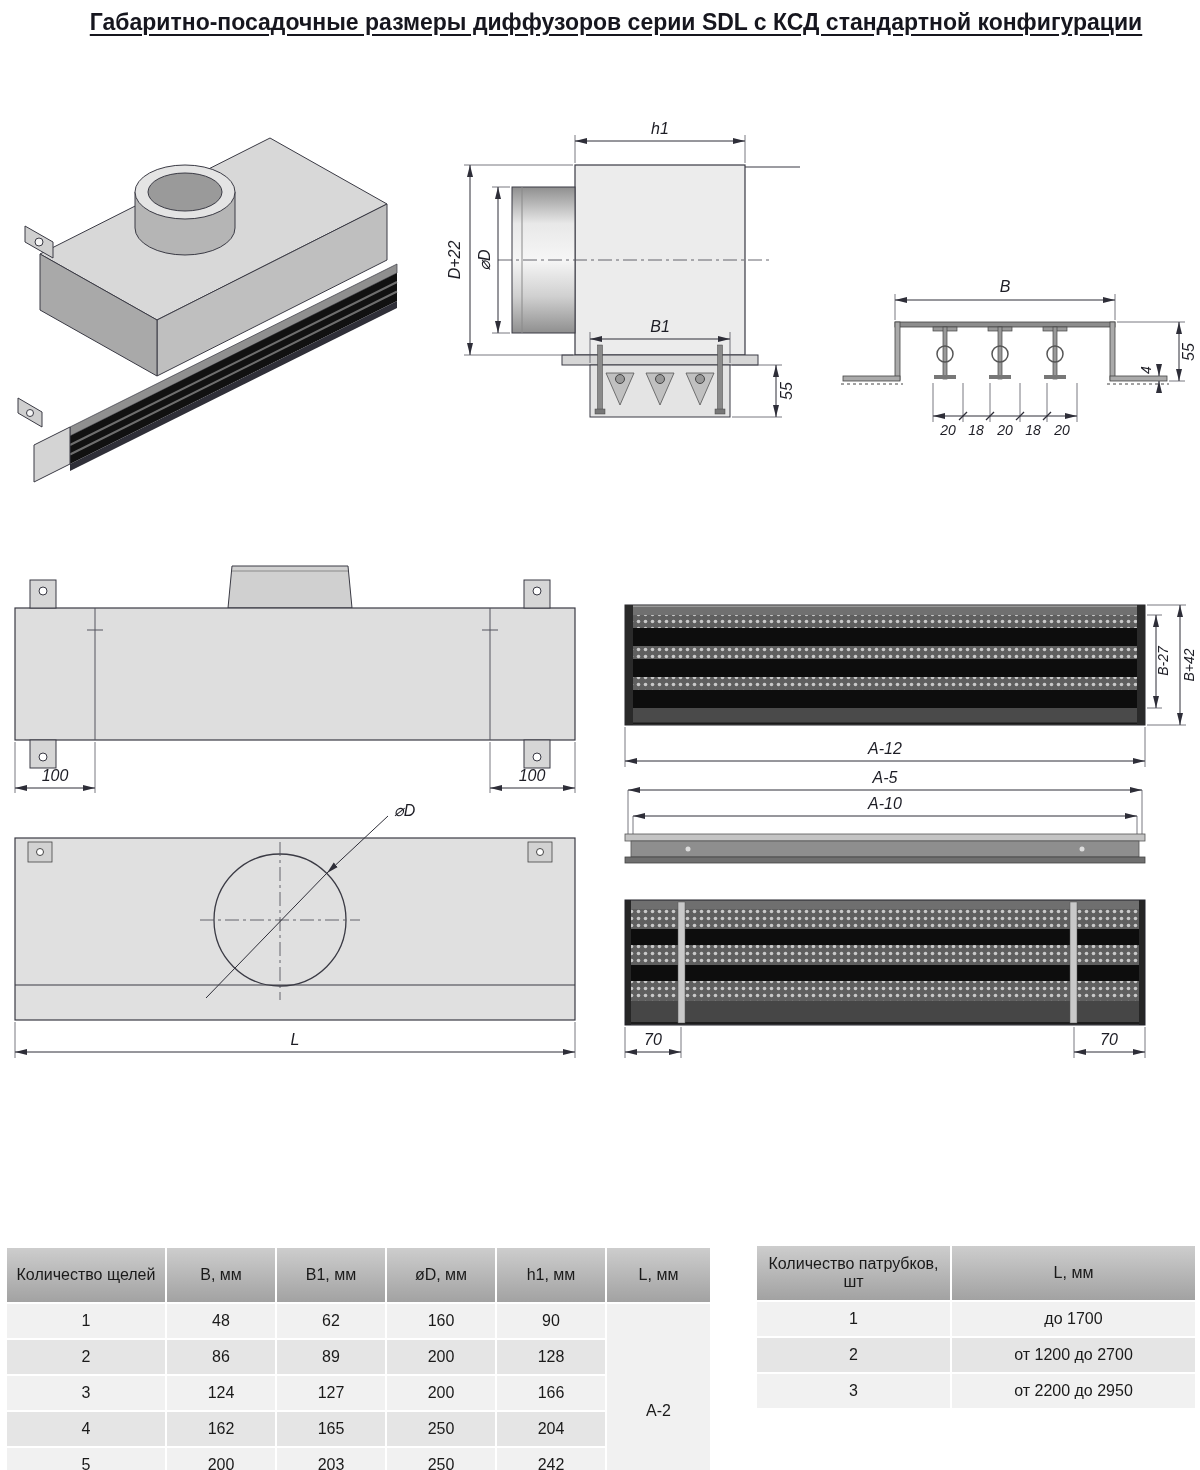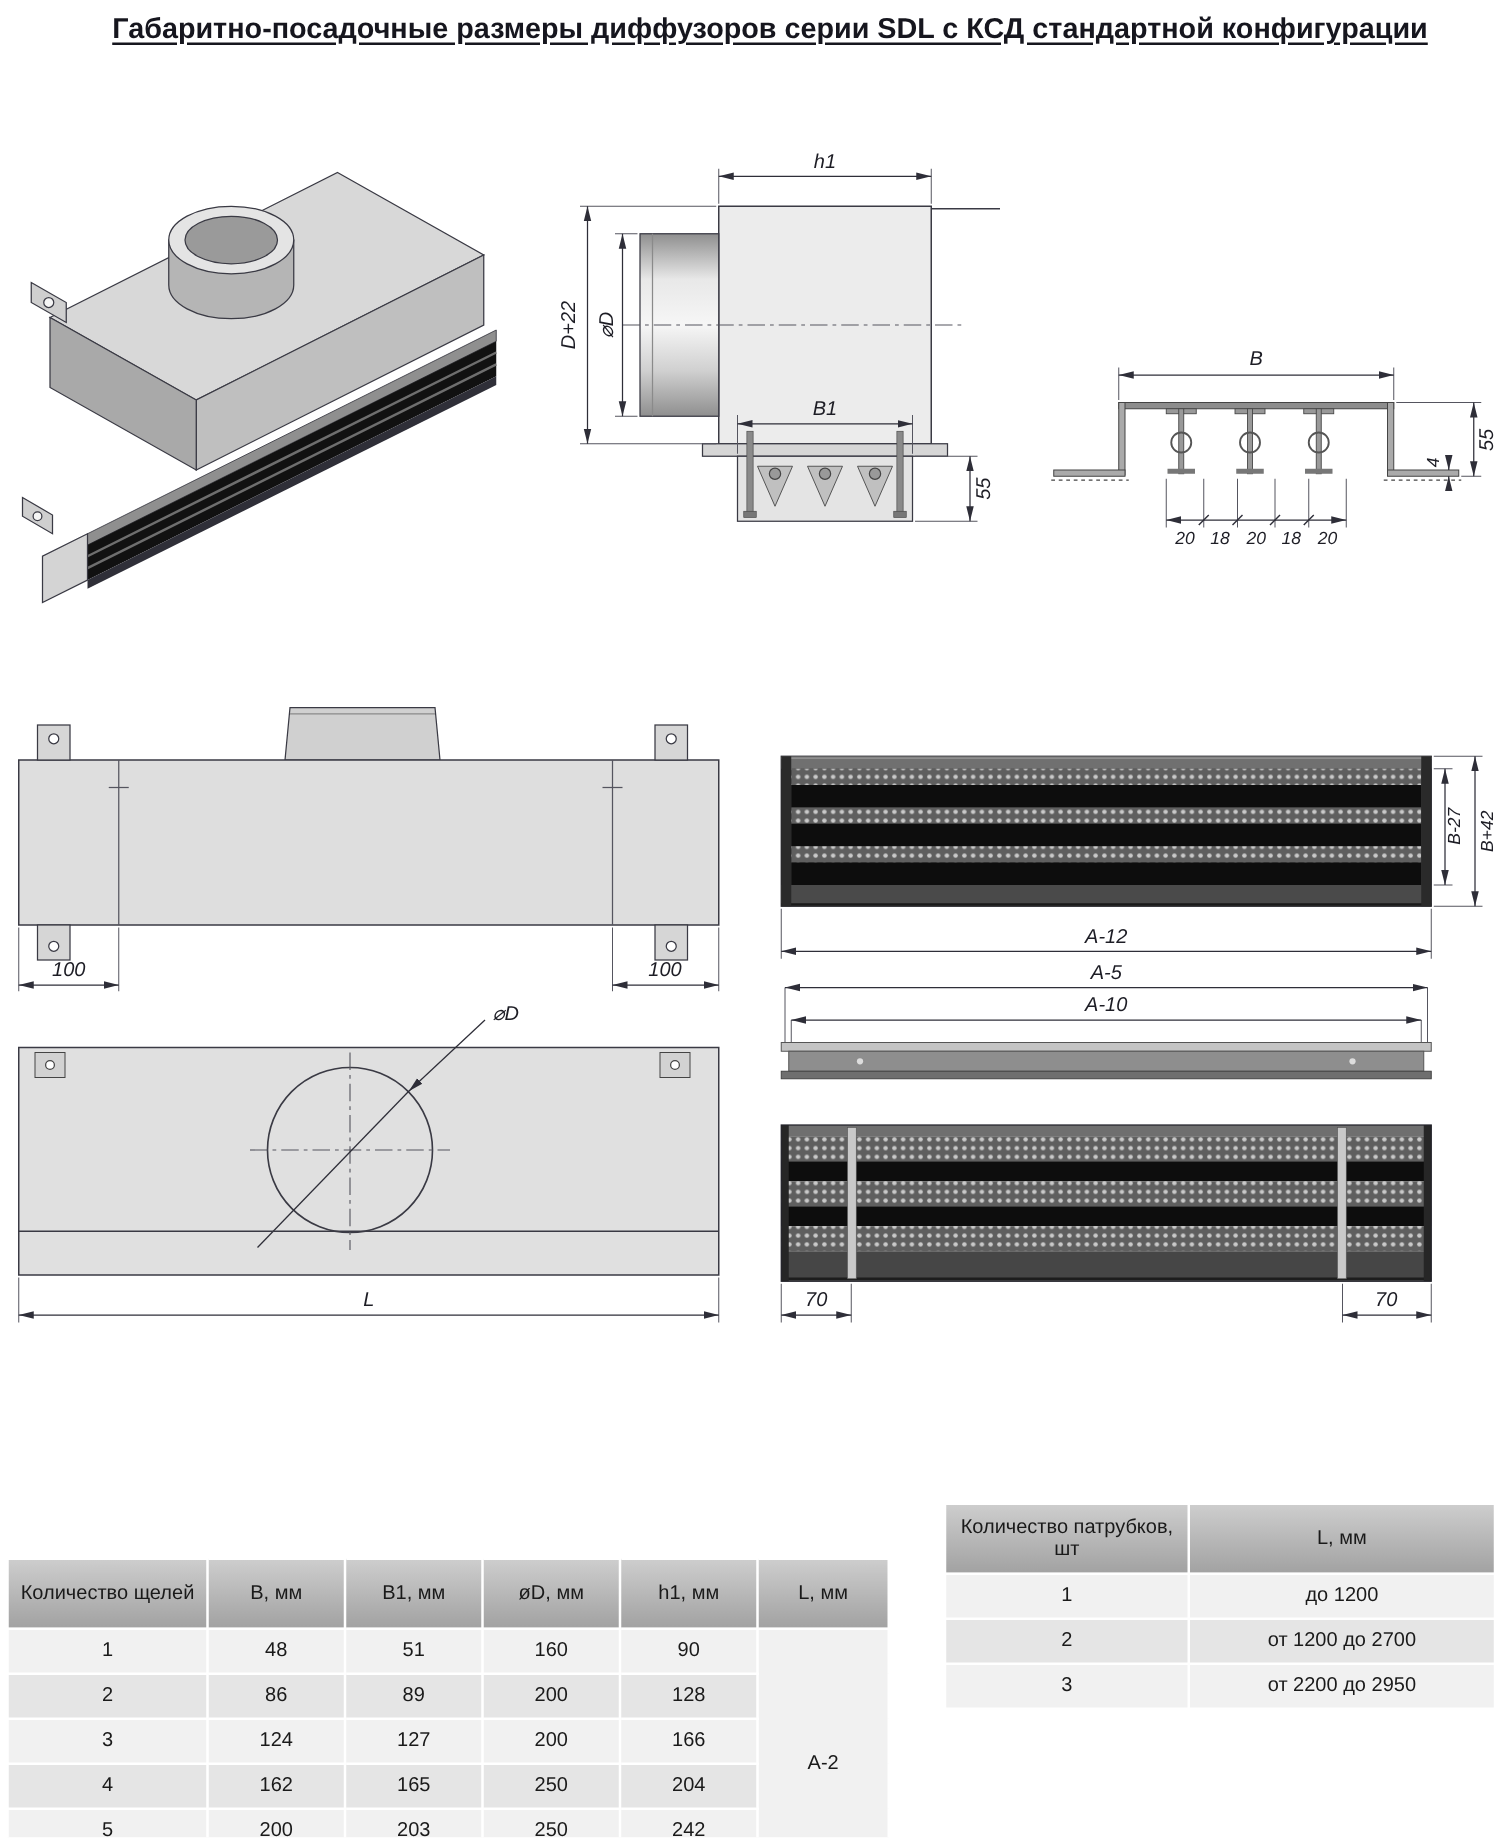--- a/index.html
+++ b/index.html
@@ -357,21 +357,21 @@
           <th>B1, мм</th>
           <th>øD, мм</th>
           <th>h1, мм</th>
           <th>L, мм</th>
         </tr>
       </thead>
       <tbody>
         <tr>
           <td>1</td>
           <td>48</td>
-          <td>51</td>
+          <td>62</td>
           <td>160</td>
           <td>90</td>
           <td class="merged" rowspan="6">А-2</td>
         </tr>
         <tr>
           <td>2</td>
           <td>86</td>
           <td>89</td>
           <td>200</td>
           <td>128</td>
@@ -401,36 +401,36 @@
           <td>6</td>
           <td>238</td>
           <td>241</td>
           <td>315</td>
           <td>330</td>
         </tr>
       </tbody>
     </table>
   </div>
 
-  <div class="tbl" style="left:755px;top:1202px">
+  <div class="tbl" style="left:755px;top:1244px">
     <table style="width:440px">
       <colgroup>
         <col style="width:195px">
           <col style="width:245px">
       </colgroup>
       <thead>
         <tr>
           <th>Количество патрубков, шт</th>
           <th>L, мм</th>
         </tr>
       </thead>
       <tbody>
         <tr>
           <td>1</td>
-          <td>до 1200</td>
+          <td>до 1700</td>
         </tr>
         <tr>
           <td>2</td>
           <td>от 1200 до 2700</td>
         </tr>
         <tr>
           <td>3</td>
           <td>от 2200 до 2950</td>
         </tr>
       </tbody>

